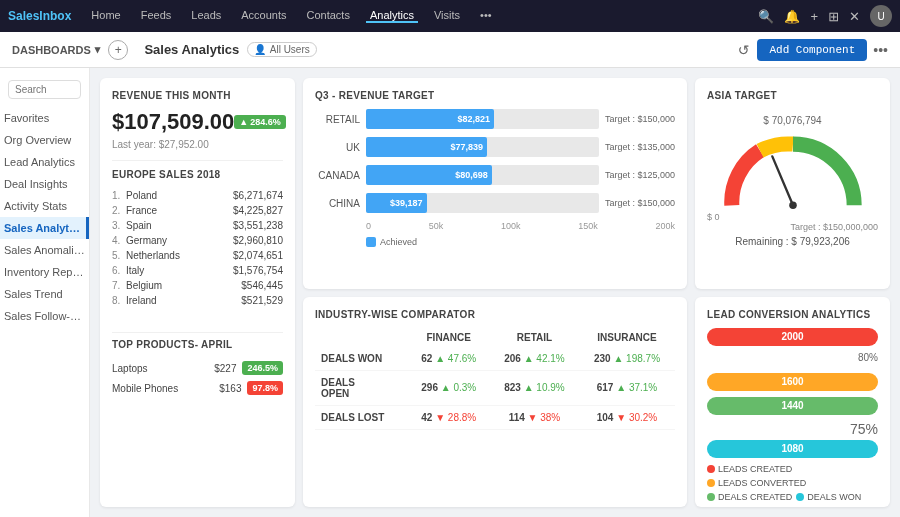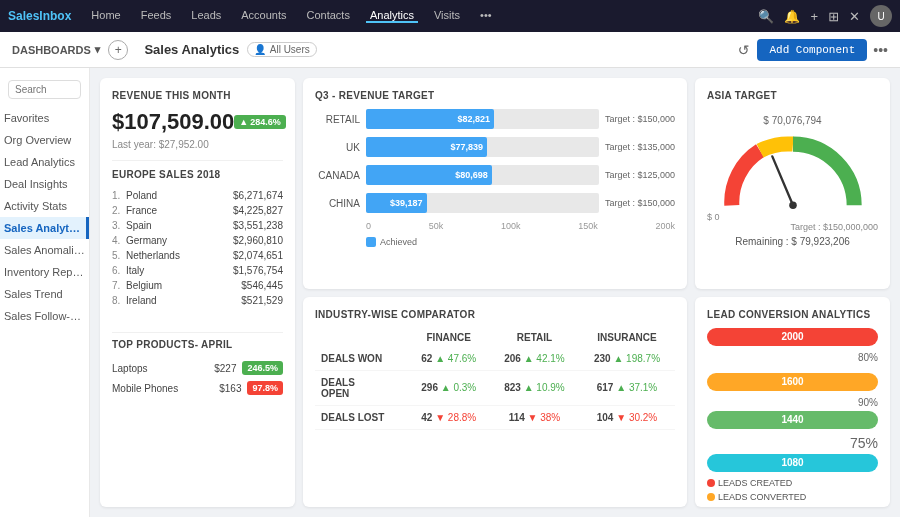--- a/index.html
+++ b/index.html
@@ -338,21 +338,20 @@
           <div class="lead-bar-track" style="background:#f44336;width:100%">
             <span class="lead-bar-label">2000</span>
           </div>
         </div>
         <div style="text-align:right;font-size:10px;color:#666;margin-bottom:10px">80%</div>
         <div class="lead-bar-row">
           <div class="lead-bar-track" style="background:#ffa726;width:80%">
             <span class="lead-bar-label">1600</span>
           </div>
         </div>
-        <div style="text-align:right;font-size:10px;color:#666;margin-bottom:3px">90%</div>
         <div class="lead-bar-row">
           <div class="lead-bar-track" style="background:#66bb6a;width:72%">
             <span class="lead-bar-label">1440</span>
           </div>
         </div>
         <div style="text-align:right;font-size:14px;color:#666;margin-bottom:3px">75%</div>
         <div class="lead-bar-row">
           <div class="lead-bar-track" style="background:#26c6da;width:54%">
             <span class="lead-bar-label">1080</span>
           </div>

